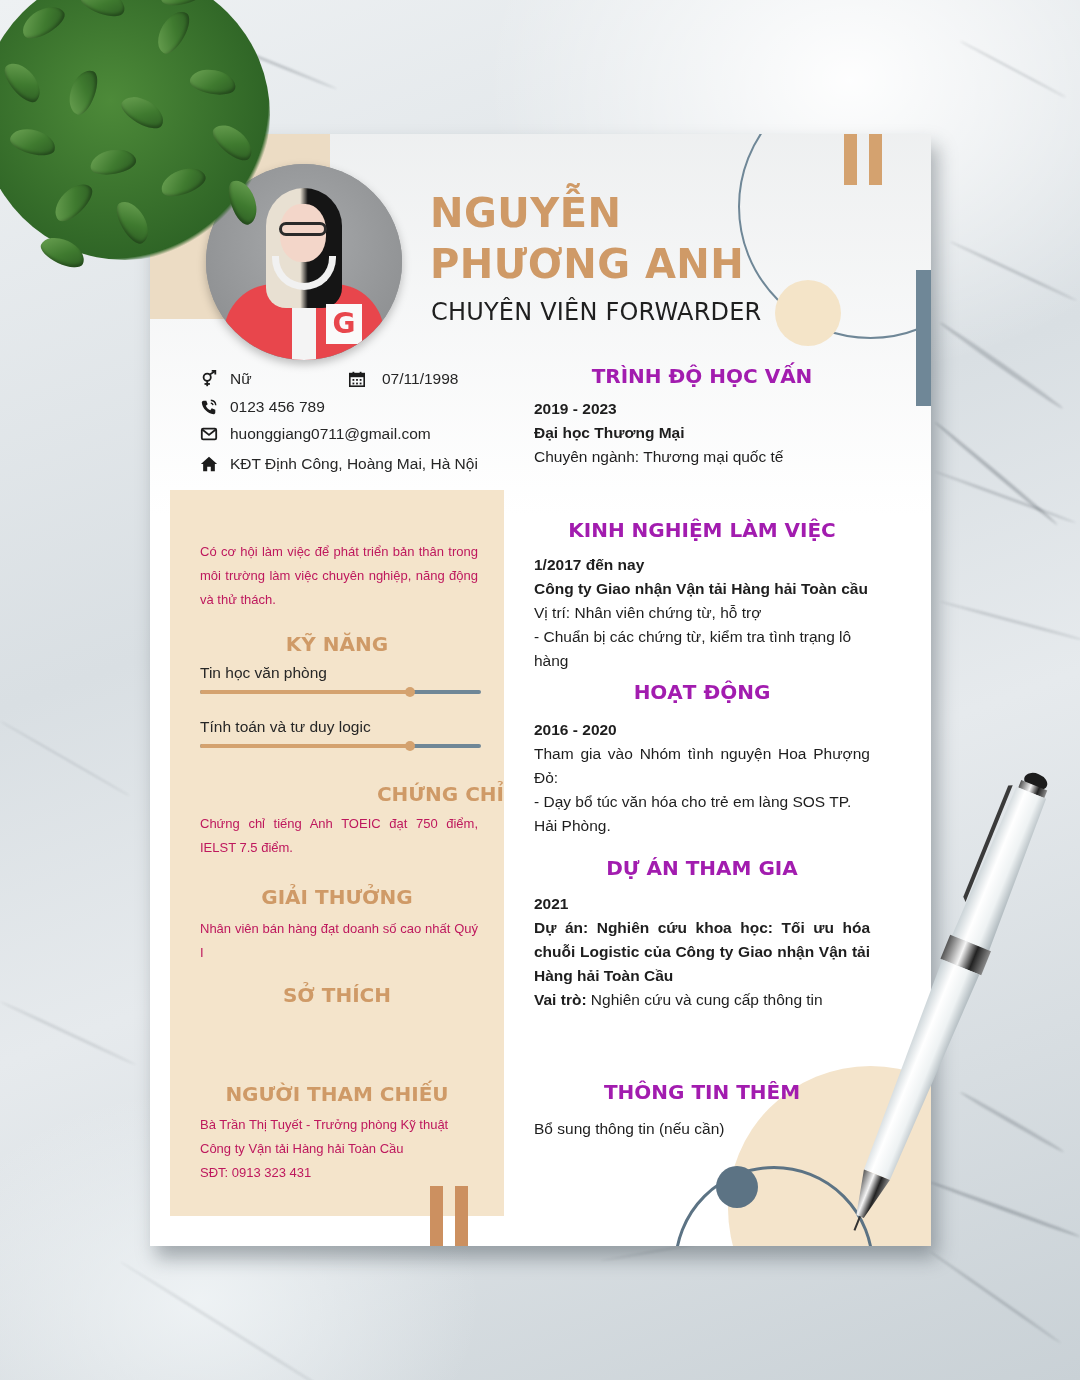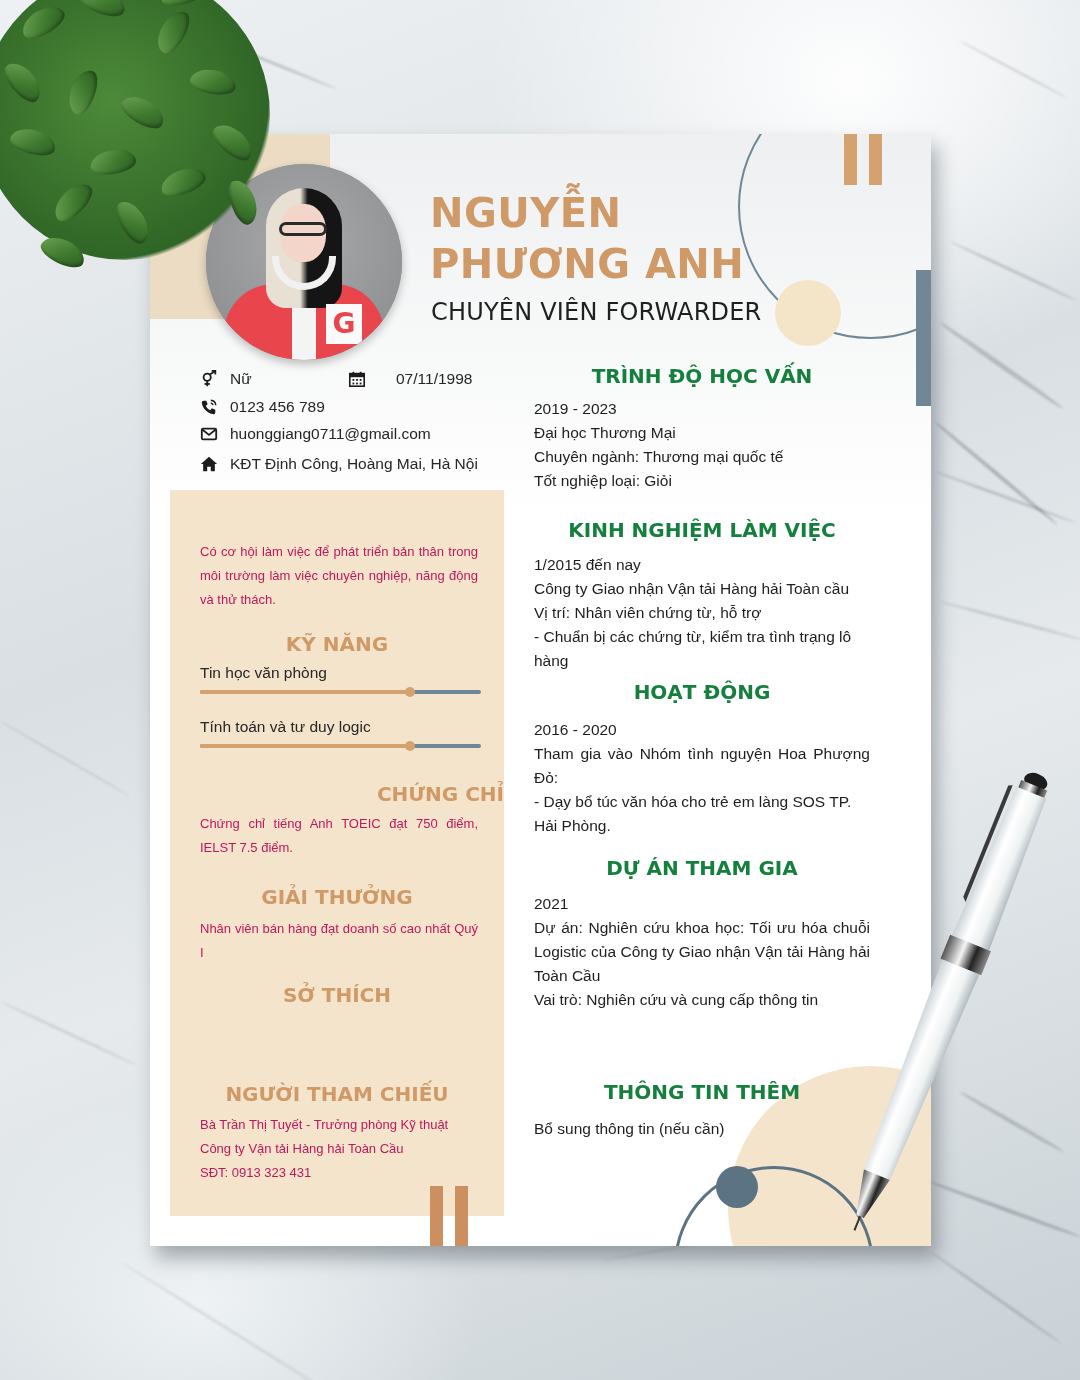--- a/index.html
+++ b/index.html
@@ -79,23 +79,23 @@
     .sec-title-l { position:absolute; left: 0; width: 334px; text-align:center; color:#cf9a67; font-weight:bold; font-size: 20px; font-family:"DejaVu Sans", sans-serif; }
     .ptext { position:absolute; left: 30px; width: 278px; color:#be185d; font-size: 13px; line-height: 24px; }
     .ptext.just { text-align: justify; }
     .skill-label { position:absolute; left: 30px; color:#262626; font-size: 15.5px; }
     .skill-bar { position:absolute; left: 30px; width: 281px; height: 4px; border-radius: 2px; background:#6f8797; }
     .skill-fill { position:absolute; left: 0; top: 0; height: 4px; border-radius: 2px; background:#d4a26f; }
     .skill-knob { position:absolute; top: -3px; width: 10px; height: 10px; border-radius:50%; background:#d4a26f; }
     .bars-bottom { position:absolute; left: 280px; top: 1052px; }
 
     
-    .sec-title-r { position:absolute; left: 384px; width: 336px; text-align:center; color:#15803d; font-weight:bold; font-size: 20px; font-family:"DejaVu Sans", sans-serif; }
+    .sec-title-r { position:absolute; left: 384px; width: 336px; text-align:center; color:#a21caf; font-weight:bold; font-size: 20px; font-family:"DejaVu Sans", sans-serif; }
     .rtext { position:absolute; left: 384px; width: 336px; color:#1e1e1e; font-size: 15.5px; line-height: 24px; }
-    .rtext .b { font-weight: normal; }
+    .rtext .b { font-weight: bold; }
     .rtext .just { text-align: justify; display:block; }
 
     
     .blob-bottom { position:absolute; left: 578px; top: 932px; width: 285px; height: 285px; border-radius:50%; background:#f4e4cb; }
     .ring-bottom { position:absolute; left: 524px; top: 1032px; width: 200px; height: 200px; border-radius: 50%; border: 3px solid #5c7384; }
     .dot-slate-bottom { position:absolute; left: 566px; top: 1032px; width: 42px; height: 42px; border-radius:50%; background:#5c7384; }
 
     
     .pen { position:absolute; left: 838px; top: 766px; width: 220px; height: 500px; pointer-events:none; }
   </style>
@@ -170,21 +170,21 @@
           <g fill="#1c1c1c">
             <rect x="5" y="10" width="2" height="2"></rect>
             <rect x="9" y="10" width="2" height="2"></rect>
             <rect x="13" y="10" width="2" height="2"></rect>
             <rect x="5" y="14" width="2" height="2"></rect>
             <rect x="9" y="14" width="2" height="2"></rect>
             <rect x="13" y="14" width="2" height="2"></rect>
           </g>
         </svg>
     </span>
-    <span style="margin-left:18px;">07/11/1998</span>
+    <span style="margin-left:4px;">07/11/1998</span>
   </div>
   <div class="contact" style="left:50px;top:264px;">
     <span class="ic">
       <svg viewBox="0 0 20 20">
           <path d="M4 3 L7 3 L8.5 7 L6.5 8.5 C7.5 10.8 9.2 12.5 11.5 13.5 L13 11.5 L17 13 L17 16 C17 17 16 18 15 18 C8.5 17.5 2.5 11.5 2 5 C2 4 3 3 4 3 Z" fill="#1c1c1c"></path>
           <path d="M12 2.5 A6 6 0 0 1 17.5 8" fill="none" stroke="#1c1c1c" stroke-width="1.6"></path>
           <path d="M12 5.5 A3 3 0 0 1 14.5 8" fill="none" stroke="#1c1c1c" stroke-width="1.6"></path>
         </svg>
     </span>
     <span>0123 456 789</span>
@@ -244,26 +244,25 @@
 
   <div class="blob-bottom"></div>
   <div class="ring-bottom"></div>
   <div class="dot-slate-bottom"></div>
 
   <div class="sec-title-r" style="top:230px;">TRÌNH ĐỘ HỌC VẤN</div>
   <div class="rtext" style="top:263px;">
     <div class="b">2019 - 2023</div>
     <div class="b">Đại học Thương Mại</div>
     <div><span>Chuyên ngành:</span><span> Thương mại quốc tế</span></div>
-    <div><span>Tốt nghiệp loại:</span><span> Giỏi</span></div>
   </div>
 
   <div class="sec-title-r" style="top:384px;">KINH NGHIỆM LÀM VIỆC</div>
   <div class="rtext" style="top:419px;">
-    <div class="b">1/2015 đến nay</div>
+    <div class="b">1/2017 đến nay</div>
     <div class="b">Công ty Giao nhận Vận tải Hàng hải Toàn cầu</div>
     <div>Vị trí: Nhân viên chứng từ, hỗ trợ</div>
     <div>- Chuẩn bị các chứng từ, kiểm tra tình trạng lô hàng</div>
   </div>
 
   <div class="sec-title-r" style="top:546px;">HOẠT ĐỘNG</div>
   <div class="rtext" style="top:584px;">
     <div class="b">2016 - 2020</div>
     <div class="just">Tham gia vào Nhóm tình nguyện Hoa Phượng Đỏ:</div>
     <div>- Dạy bổ túc văn hóa cho trẻ em làng SOS TP. Hải Phòng.</div>

